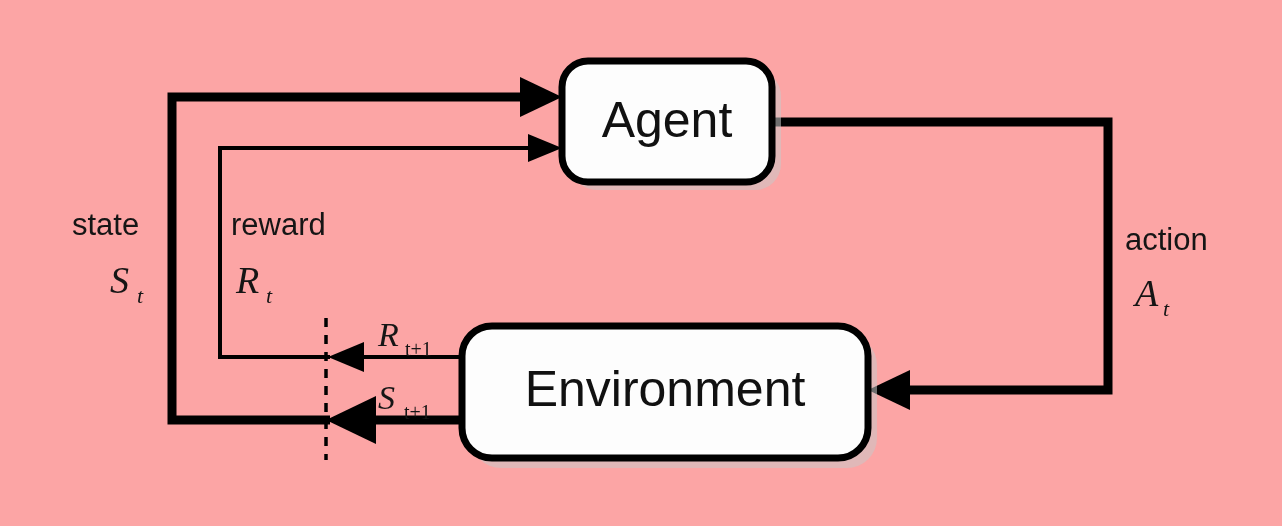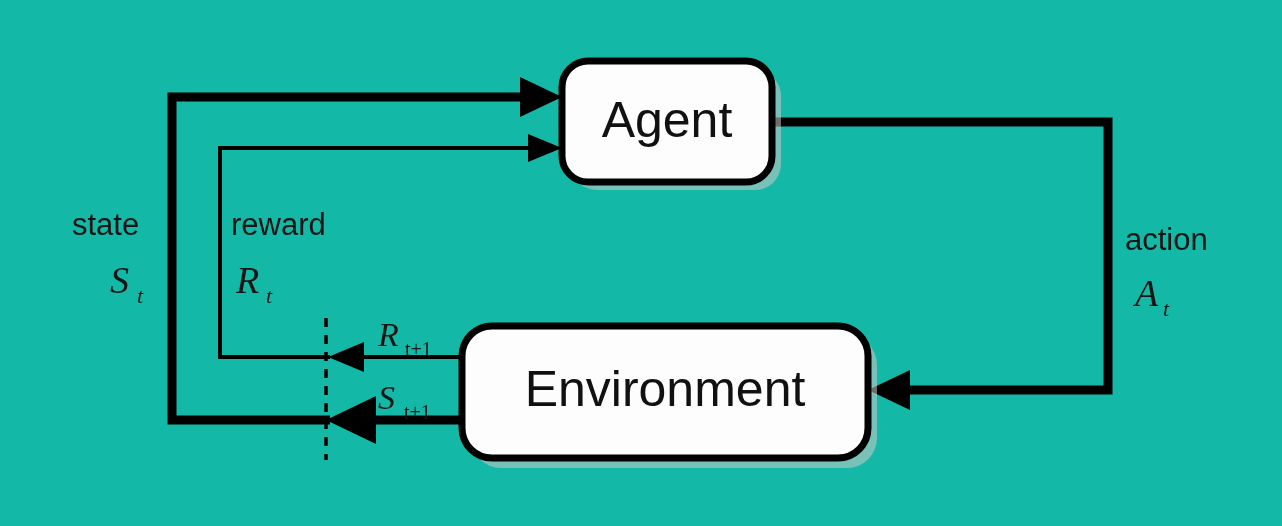--- a/index.html
+++ b/index.html
@@ -4,21 +4,21 @@
 <style>
   html, body {
     margin: 0;
     padding: 0;
     background: #ffffff;
   }
   #canvas {
     position: relative;
     width: 1282px;
     height: 526px;
-    background: #14b8a6;
+    background: #fca5a5;
     overflow: hidden;
     font-family: "Liberation Sans", sans-serif;
   }
   #diagram-svg {
     position: absolute;
     left: 0;
     top: 0;
     width: 1282px;
     height: 526px;
   }

